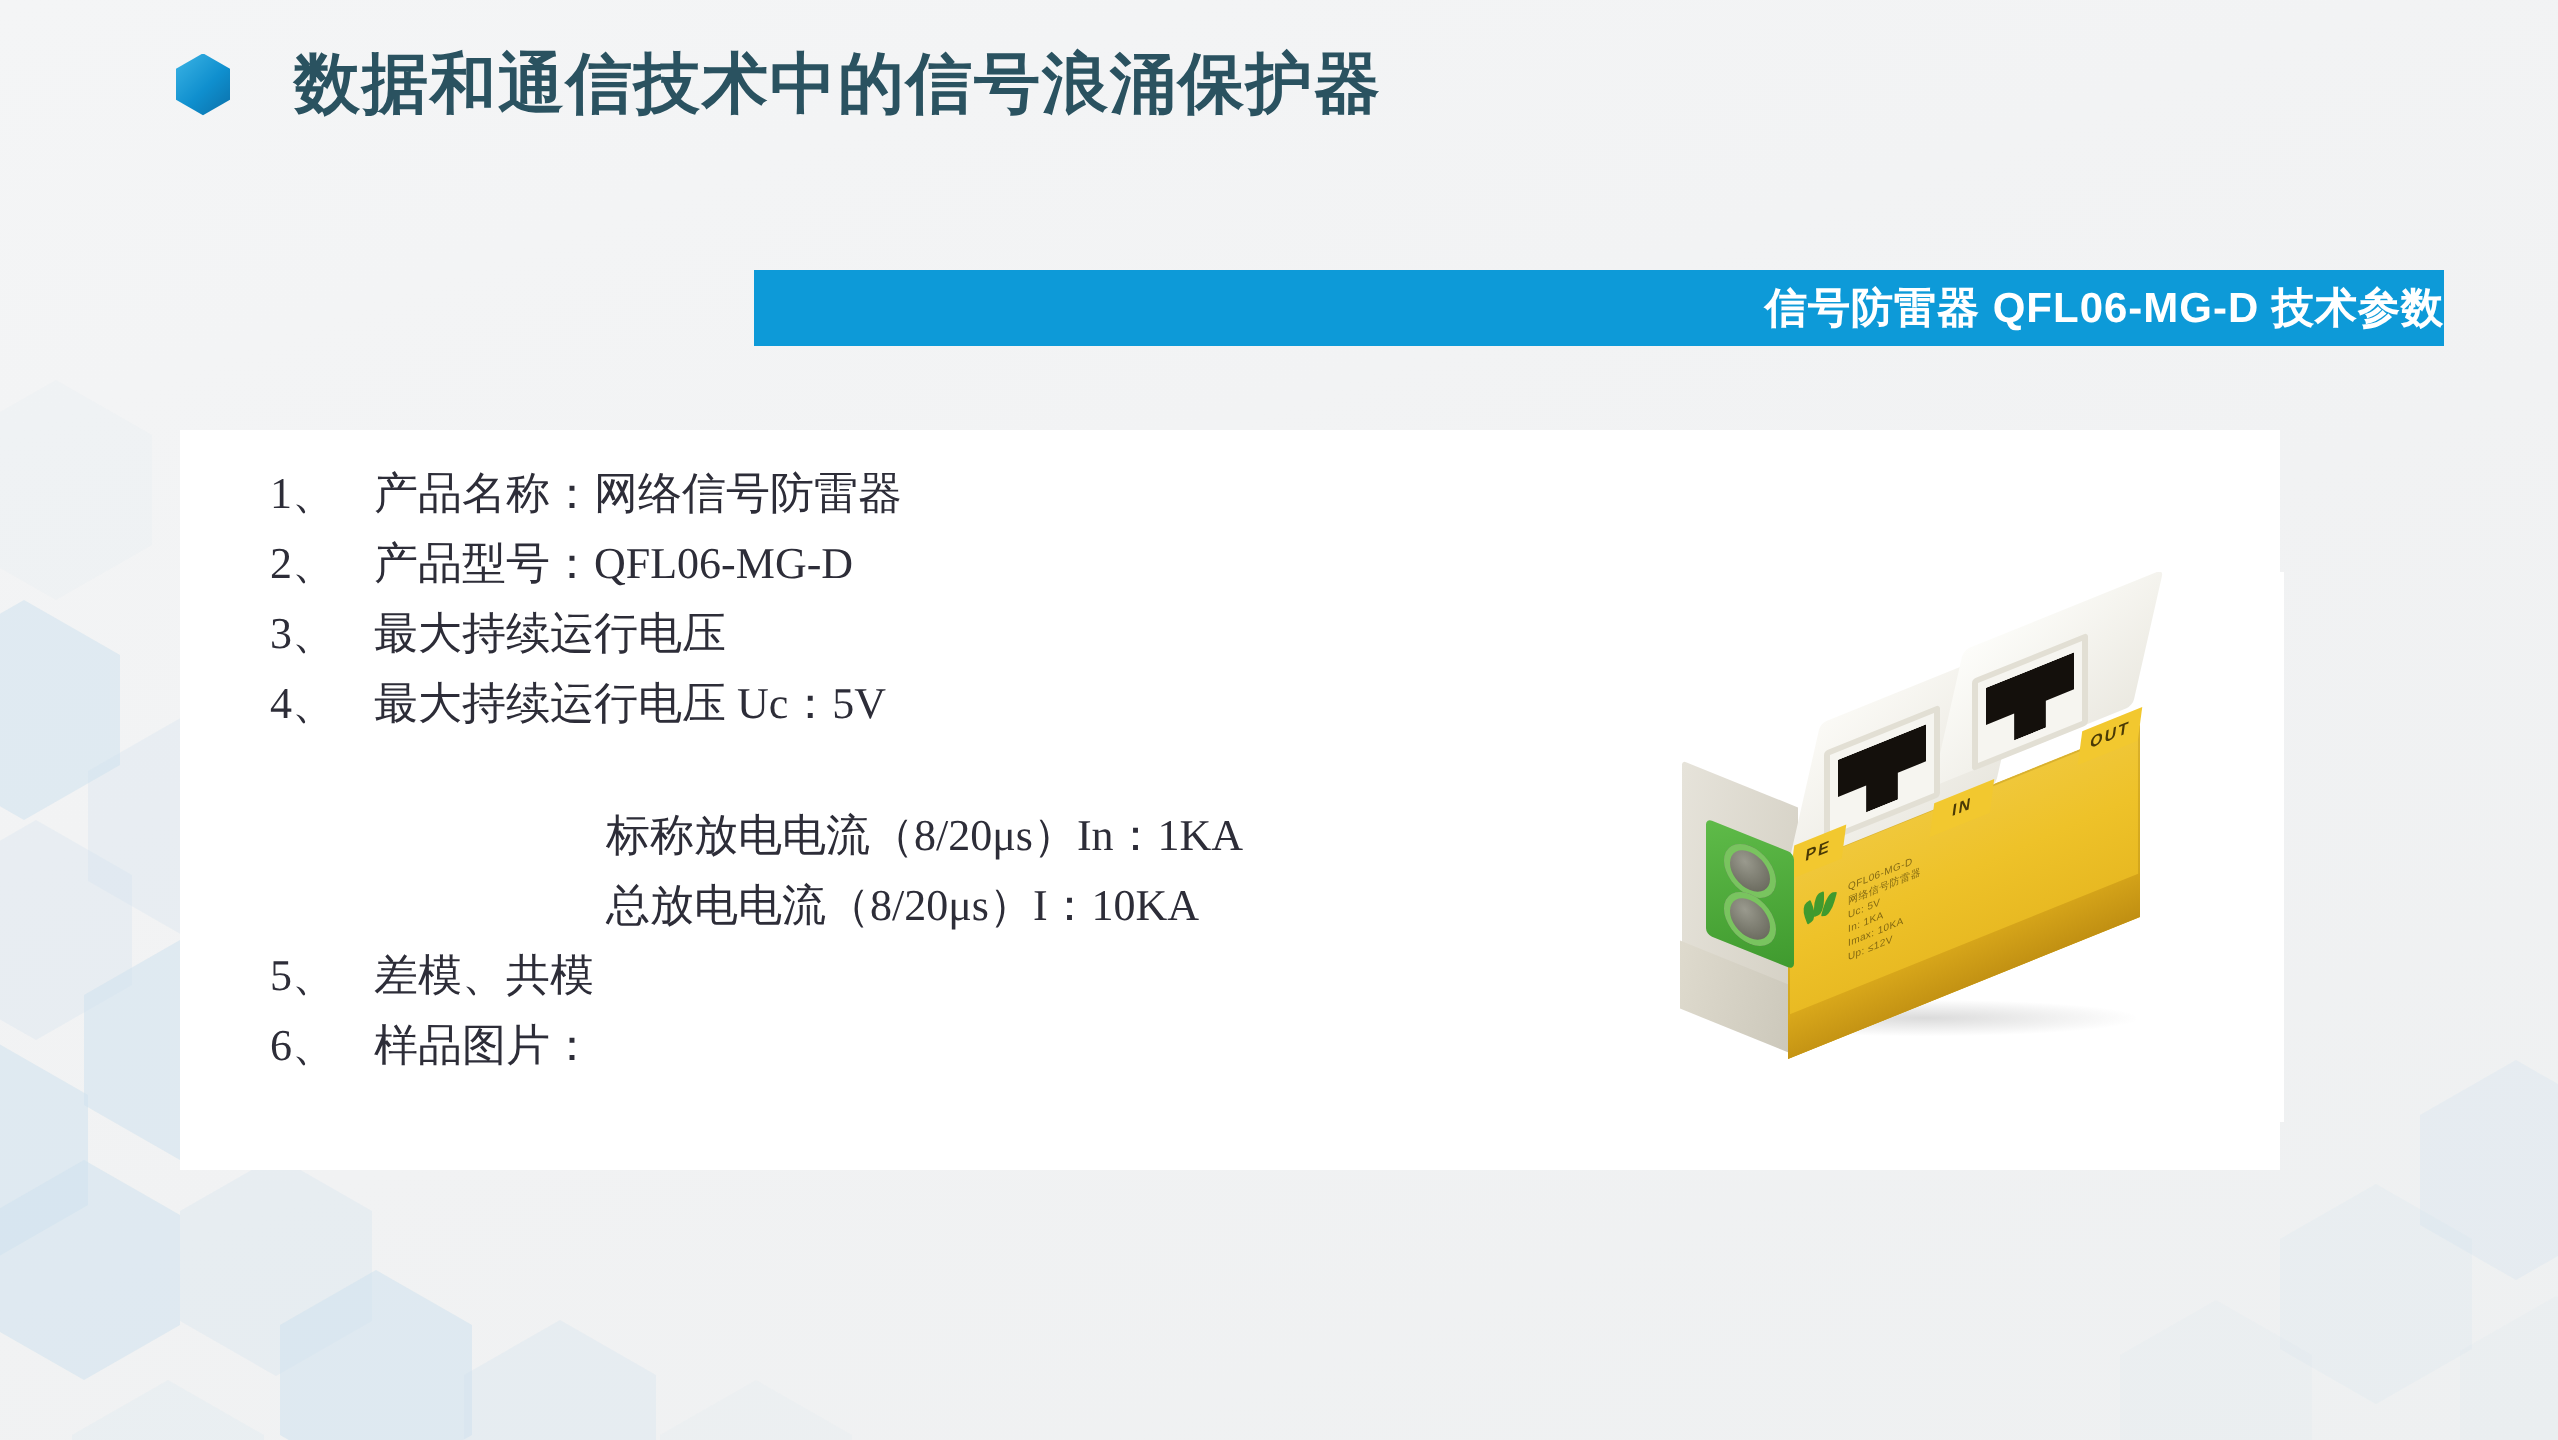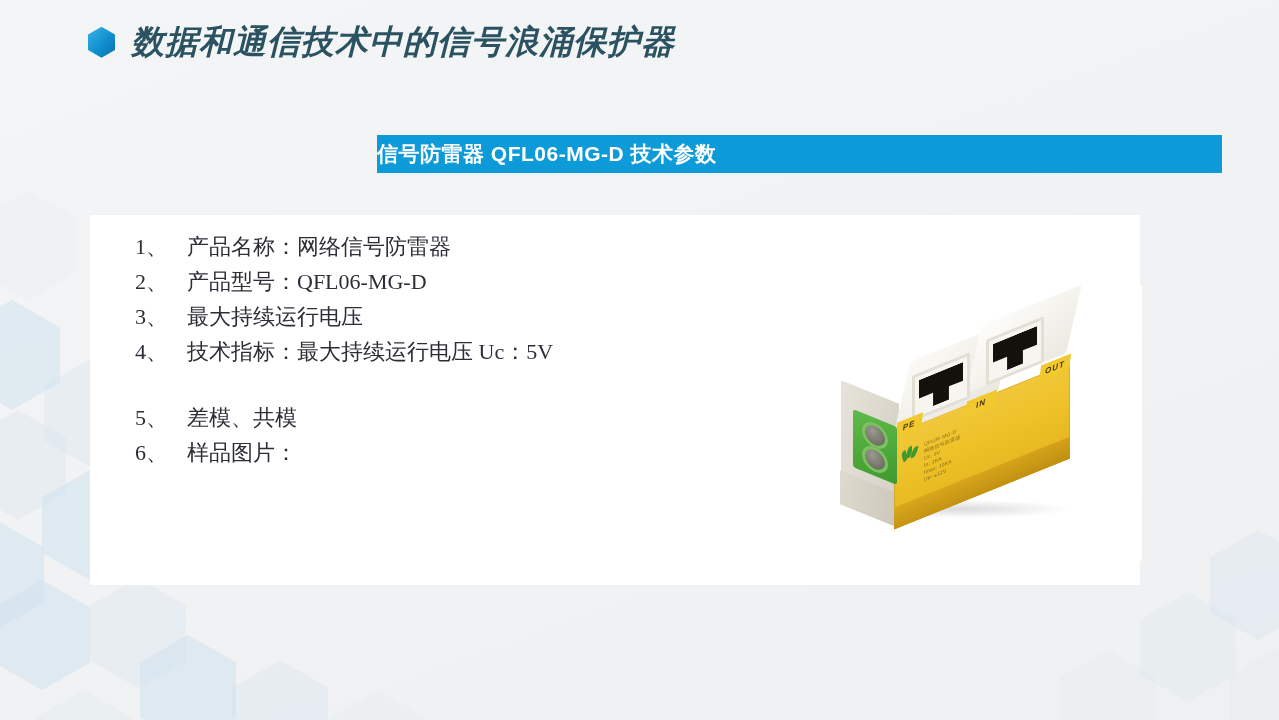--- a/index.html
+++ b/index.html
@@ -42,23 +42,22 @@
   .hex.softer { opacity: 0.18; }
   .hex.faint { opacity: 0.1; }
 
   
   .title-row {
     position: absolute;
     left: 88px;
     top: 24px;
     display: flex;
     align-items: center;
-    gap: 16px;
+    gap: 32px;
     z-index: 4;
-    font-style: italic;
   }
   .hex-bullet {
     width: 27px;
     height: 31px;
     clip-path: polygon(50% 0%, 100% 25%, 100% 75%, 50% 100%, 0% 75%, 0% 25%);
     background: linear-gradient(135deg, #3cb4e5 0%, #0f8fce 55%, #0b6fa8 100%);
     flex: none;
   }
   .slide-title {
     font-size: 33px;
@@ -73,21 +72,21 @@
   .banner {
     position: absolute;
     left: 377px;
     top: 135px;
     width: 845px;
     height: 38px;
     background: #0d9ad8;
     z-index: 4;
     display: flex;
     align-items: center;
-    justify-content: flex-start;
+    justify-content: flex-end;
   }
   .banner-text {
     color: #ffffff;
     font-size: 21px;
     font-weight: bold;
     letter-spacing: 0.5px;
     white-space: nowrap;
   }
 
   
@@ -368,26 +367,27 @@
         <span class="spec-value">QFL06-MG-D</span>
       </div>
 
       <div class="spec-line">
         <span class="spec-num">3、</span>
         <span class="spec-value">最大持续运行电压</span>
       </div>
 
       <div class="spec-line">
         <span class="spec-num">4、</span>
-        <span class="spec-label">技术指标：</span>
         <span class="spec-value">最大持续运行电压 Uc：5V</span>
       </div>
 
       <div class="spec-gap"></div>
 
+      <div class="spec-sub">标称放电电流（8/20μs）In：1KA</div>
+      <div class="spec-sub">总放电电流（8/20μs）I：10KA</div>
 
       <div class="spec-line">
         <span class="spec-num">5、</span>
         <span class="spec-value">差模、共模</span>
       </div>
 
       <div class="spec-line">
         <span class="spec-num">6、</span>
         <span class="spec-label">样品图片：</span>
         <span class="spec-value"></span>

